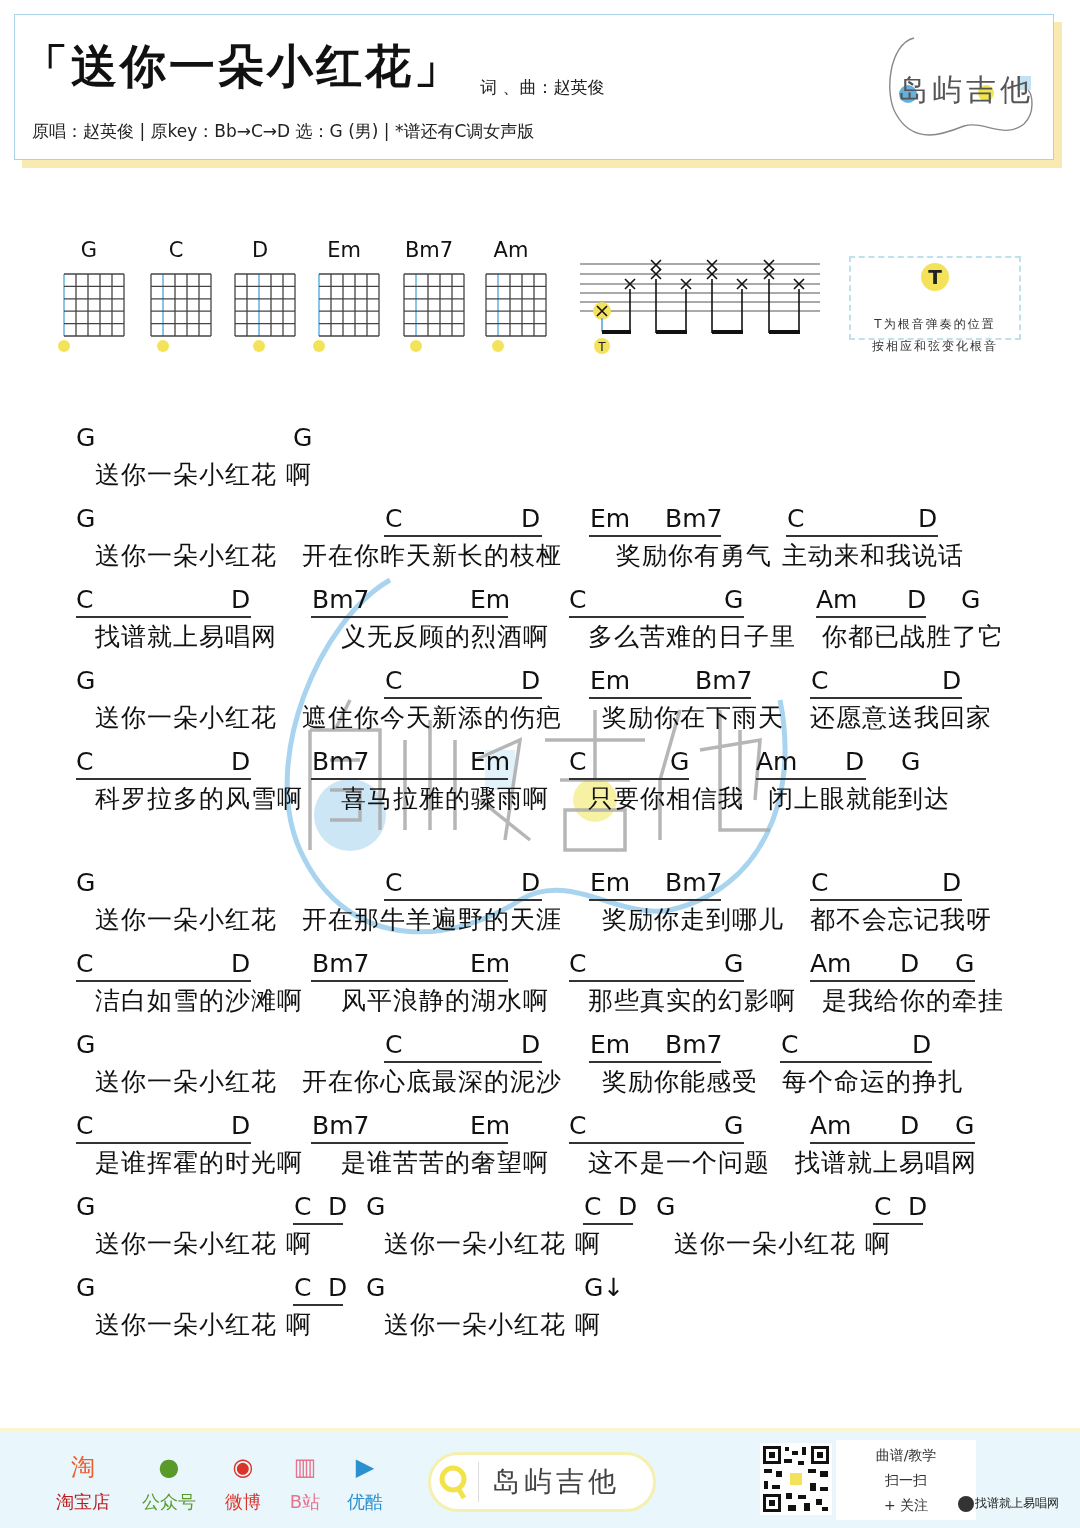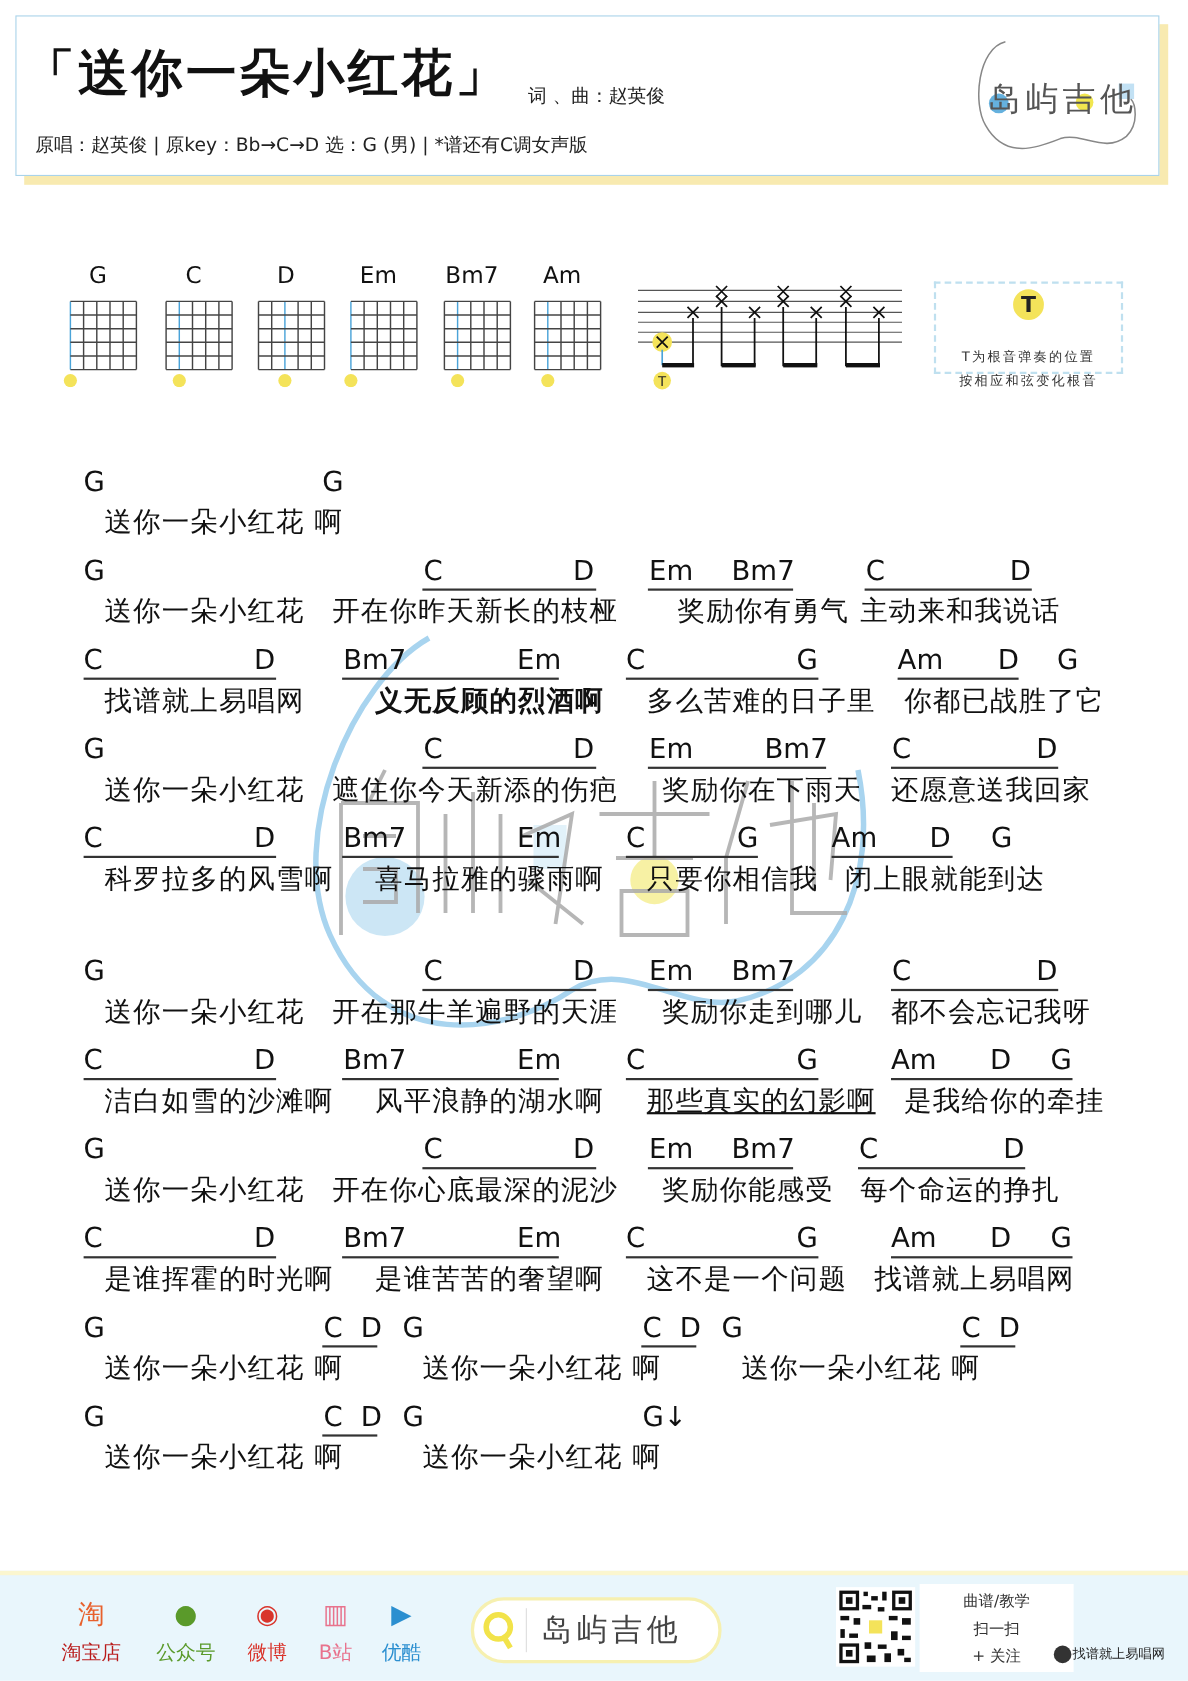--- a/index.html
+++ b/index.html
@@ -236,21 +236,21 @@
     <div class="abs chord" style="left:569px;top:586px;">C</div>
     <div class="abs chord" style="left:724px;top:586px;">G</div>
     <div class="abs chord" style="left:816px;top:586px;">Am</div>
     <div class="abs chord" style="left:907px;top:586px;">D</div>
     <div class="abs chord" style="left:961px;top:586px;">G</div>
     <div class="abs uline" style="left:76px;top:616px;width:175px;"></div>
     <div class="abs uline" style="left:311px;top:616px;width:197px;"></div>
     <div class="abs uline" style="left:569px;top:616px;width:175px;"></div>
     <div class="abs uline" style="left:816px;top:616px;width:110px;"></div>
     <div class="abs lyric" style="left:95px;top:622px;">找谱就上易唱网</div>
-    <div class="abs lyric" style="left:341px;top:622px;font-weight:bold;">义无反顾的烈酒啊</div>
+    <div class="abs lyric" style="left:341px;top:622px;">义无反顾的烈酒啊</div>
     <div class="abs lyric" style="left:588px;top:622px;">多么苦难的日子里</div>
     <div class="abs lyric" style="left:822px;top:622px;">你都已战胜了它</div>
     <div class="abs chord" style="left:76px;top:667px;">G</div>
     <div class="abs chord" style="left:385px;top:667px;">C</div>
     <div class="abs chord" style="left:521px;top:667px;">D</div>
     <div class="abs chord" style="left:590px;top:667px;">Em</div>
     <div class="abs chord" style="left:695px;top:667px;">Bm7</div>
     <div class="abs chord" style="left:811px;top:667px;">C</div>
     <div class="abs chord" style="left:942px;top:667px;">D</div>
     <div class="abs uline" style="left:384px;top:697px;width:158px;"></div>
@@ -299,21 +299,21 @@
     <div class="abs chord" style="left:724px;top:950px;">G</div>
     <div class="abs chord" style="left:810px;top:950px;">Am</div>
     <div class="abs chord" style="left:900px;top:950px;">D</div>
     <div class="abs chord" style="left:955px;top:950px;">G</div>
     <div class="abs uline" style="left:76px;top:980px;width:175px;"></div>
     <div class="abs uline" style="left:311px;top:980px;width:197px;"></div>
     <div class="abs uline" style="left:569px;top:980px;width:175px;"></div>
     <div class="abs uline" style="left:810px;top:980px;width:165px;"></div>
     <div class="abs lyric" style="left:95px;top:986px;">洁白如雪的沙滩啊</div>
     <div class="abs lyric" style="left:341px;top:986px;">风平浪静的湖水啊</div>
-    <div class="abs lyric" style="left:588px;top:986px;text-decoration:underline;">那些真实的幻影啊</div>
+    <div class="abs lyric" style="left:588px;top:986px;">那些真实的幻影啊</div>
     <div class="abs lyric" style="left:822px;top:986px;">是我给你的牵挂</div>
     <div class="abs chord" style="left:76px;top:1031px;">G</div>
     <div class="abs chord" style="left:385px;top:1031px;">C</div>
     <div class="abs chord" style="left:521px;top:1031px;">D</div>
     <div class="abs chord" style="left:590px;top:1031px;">Em</div>
     <div class="abs chord" style="left:665px;top:1031px;">Bm7</div>
     <div class="abs chord" style="left:781px;top:1031px;">C</div>
     <div class="abs chord" style="left:912px;top:1031px;">D</div>
     <div class="abs uline" style="left:384px;top:1061px;width:158px;"></div>
     <div class="abs uline" style="left:589px;top:1061px;width:132px;"></div>

